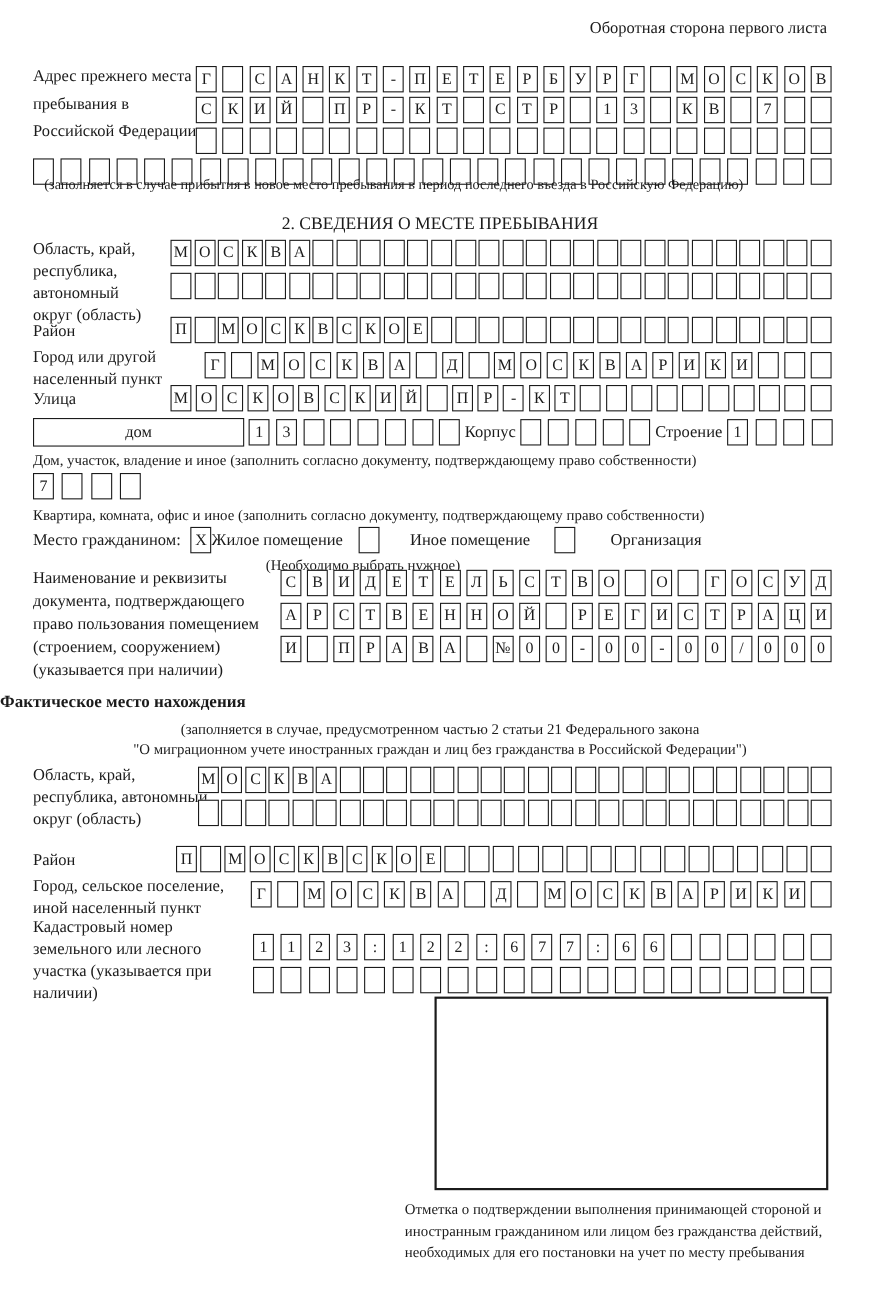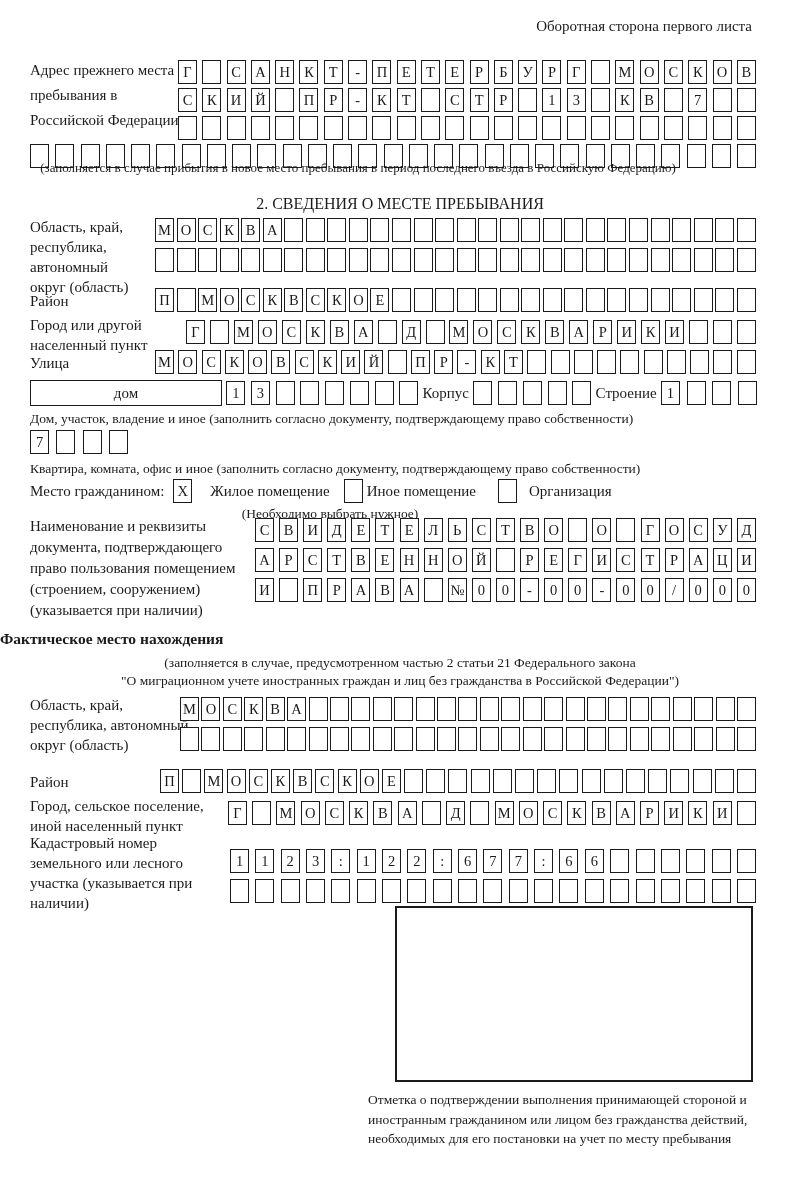--- a/index.html
+++ b/index.html
@@ -340,29 +340,29 @@
       <span class="cell"></span>
     </div>
 </div>
 <div class="abs capl" style="left:30px;top:461px">Квартира, комната, офис и иное (заполнить согласно документу, подтверждающему право собственности)</div>
 
 <div class="abs" style="left:30px;top:479px;display:flex;align-items:center">
   <span class="lbl nowrap">Место гражданином:</span>
   <div class="cells" style="margin-left:9px">
       <span class="cell">X</span>
     </div>
-  <span class="lbl nowrap" style="margin-left:18px">Жилое помещение</span>
+  <span class="lbl nowrap" style="margin-left:0">Жилое помещение</span>
   <div class="cells" style="margin-left:14px">
       <span class="cell"></span>
     </div>
-  <span class="lbl nowrap" style="margin-left:4px">Иное помещение</span>
+  <span class="lbl nowrap" style="margin-left:28px">Иное помещение</span>
   <div class="cells" style="margin-left:22px">
       <span class="cell"></span>
     </div>
-  <span class="lbl nowrap" style="margin-left:12px">Организация</span>
+  <span class="lbl nowrap" style="margin-left:32px">Организация</span>
 </div>
 <div class="abs capl" style="left:145px;top:506px;width:370px;text-align:center">(Необходимо выбрать нужное)</div>
 
 <div class="abs lbl" style="left:30px;top:516px;width:225px;line-height:21px">Наименование и реквизиты документа, подтверждающего право пользования помещением (строением, сооружением) (указывается при наличии)</div>
 <div class="abs cells" style="left:255px;top:518px;width:501px">
     <span class="cell">С</span>
     <span class="cell">В</span>
     <span class="cell">И</span>
     <span class="cell">Д</span>
     <span class="cell">Е</span>

